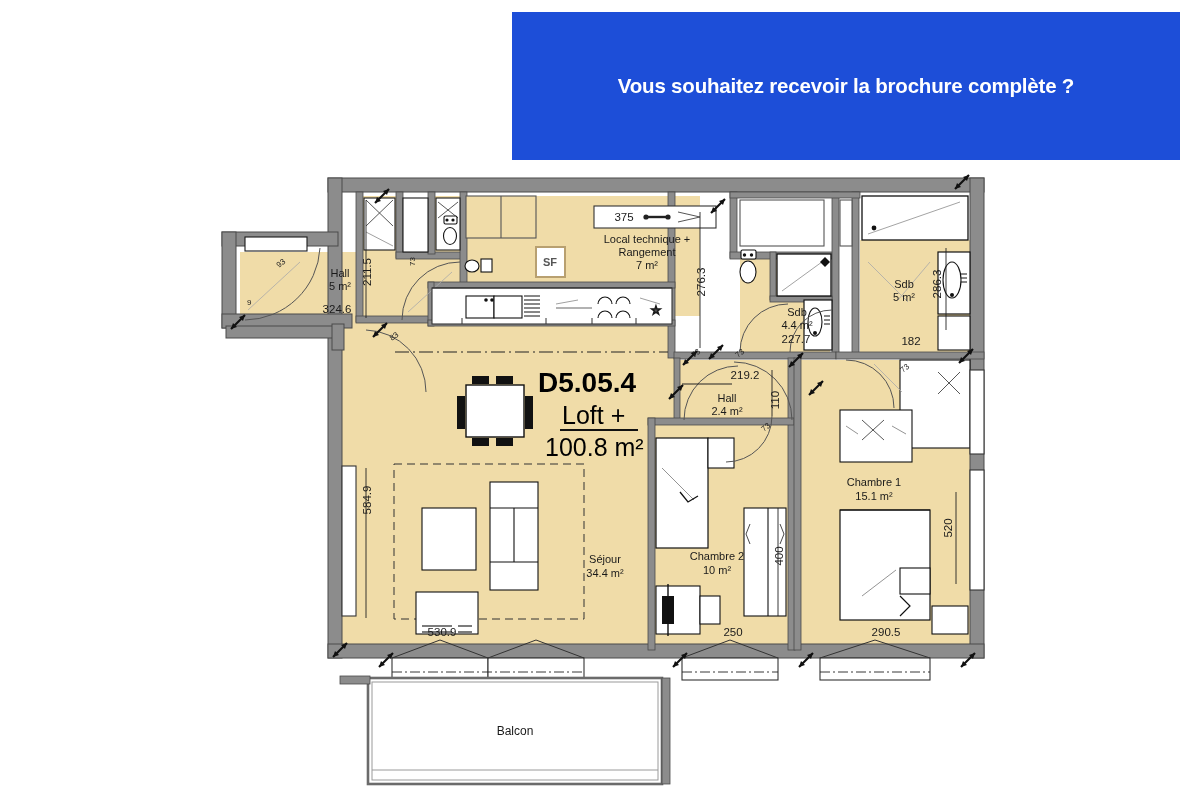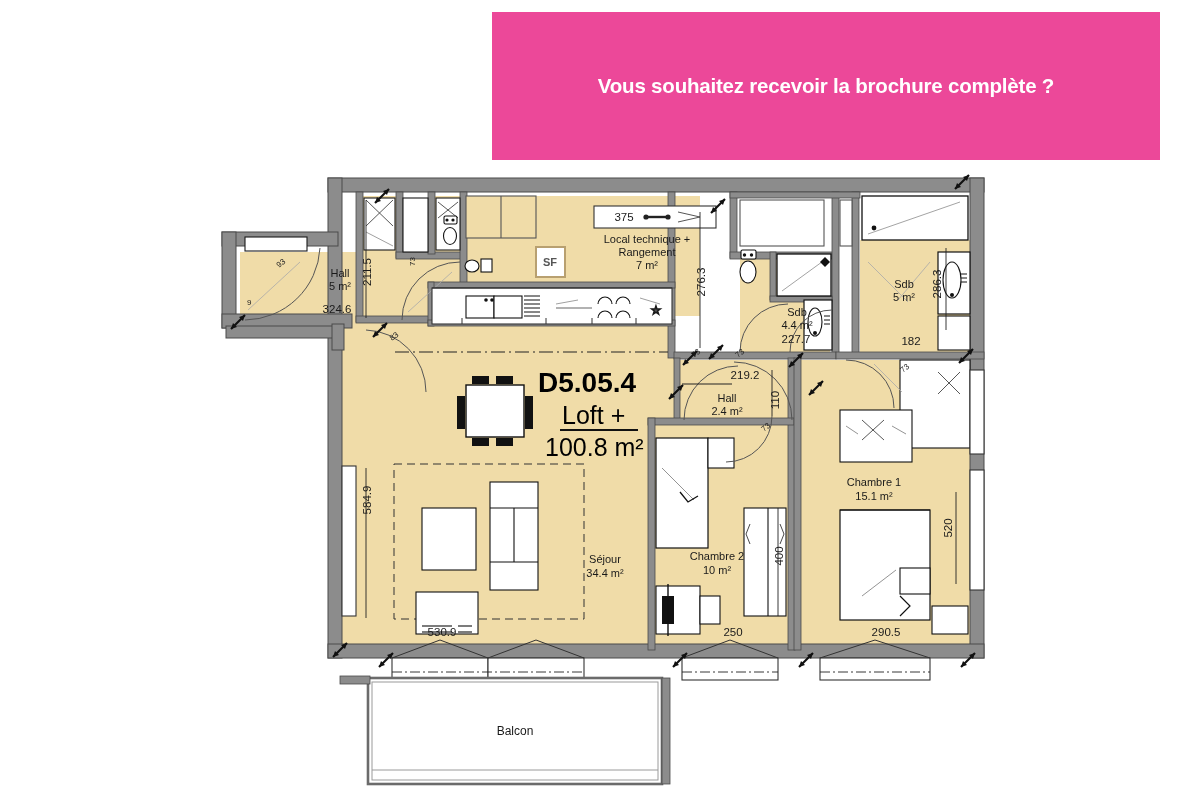--- a/index.html
+++ b/index.html
@@ -11,25 +11,25 @@
     width: 1200px;
     height: 800px;
     position: relative;
     overflow: hidden;
     font-family: "Liberation Sans", sans-serif;
   }
 
   
   #promo-banner {
     position: absolute;
-    left: 492px;
+    left: 512px;
     top: 12px;
     width: 668px;
     height: 148px;
-    background: #ec4899;
+    background: #1d4ed8;
     color: #ffffff;
     display: flex;
     flex-direction: column;
     align-items: center;
     justify-content: center;
     text-align: center;
     font-weight: bold;
     font-size: 20.5px;
     line-height: 1.62;
     letter-spacing: -0.2px;

